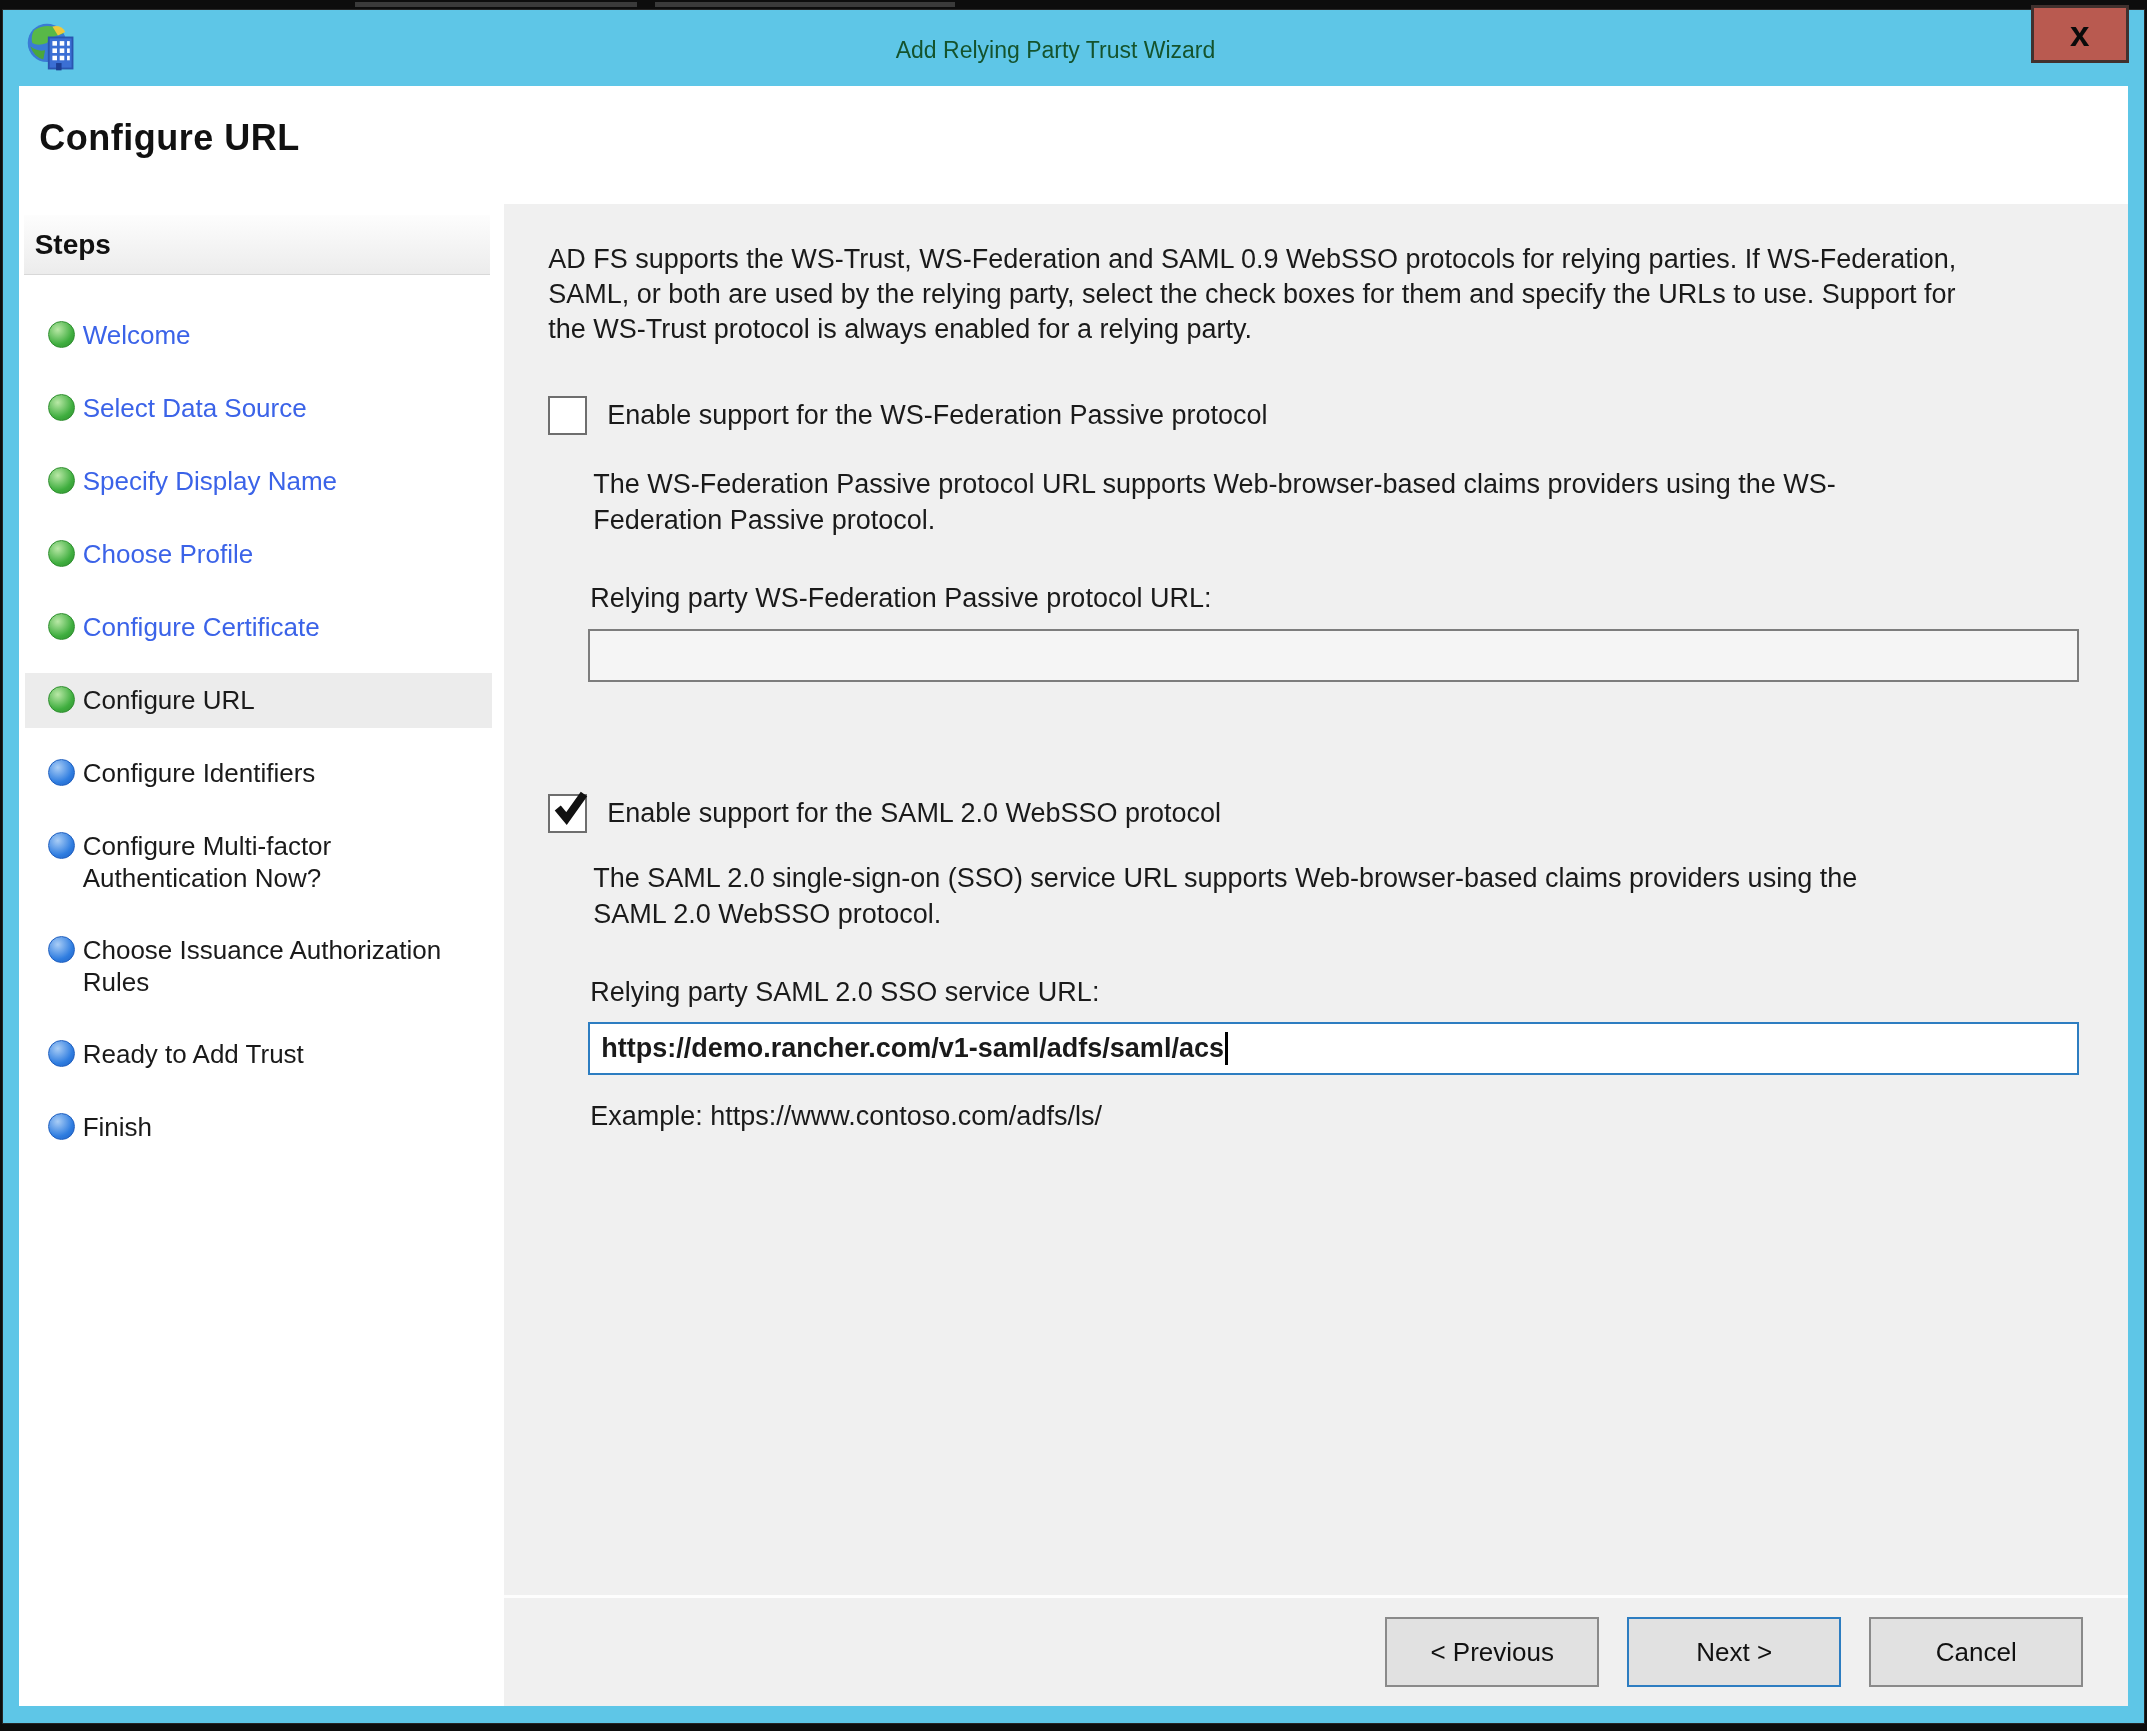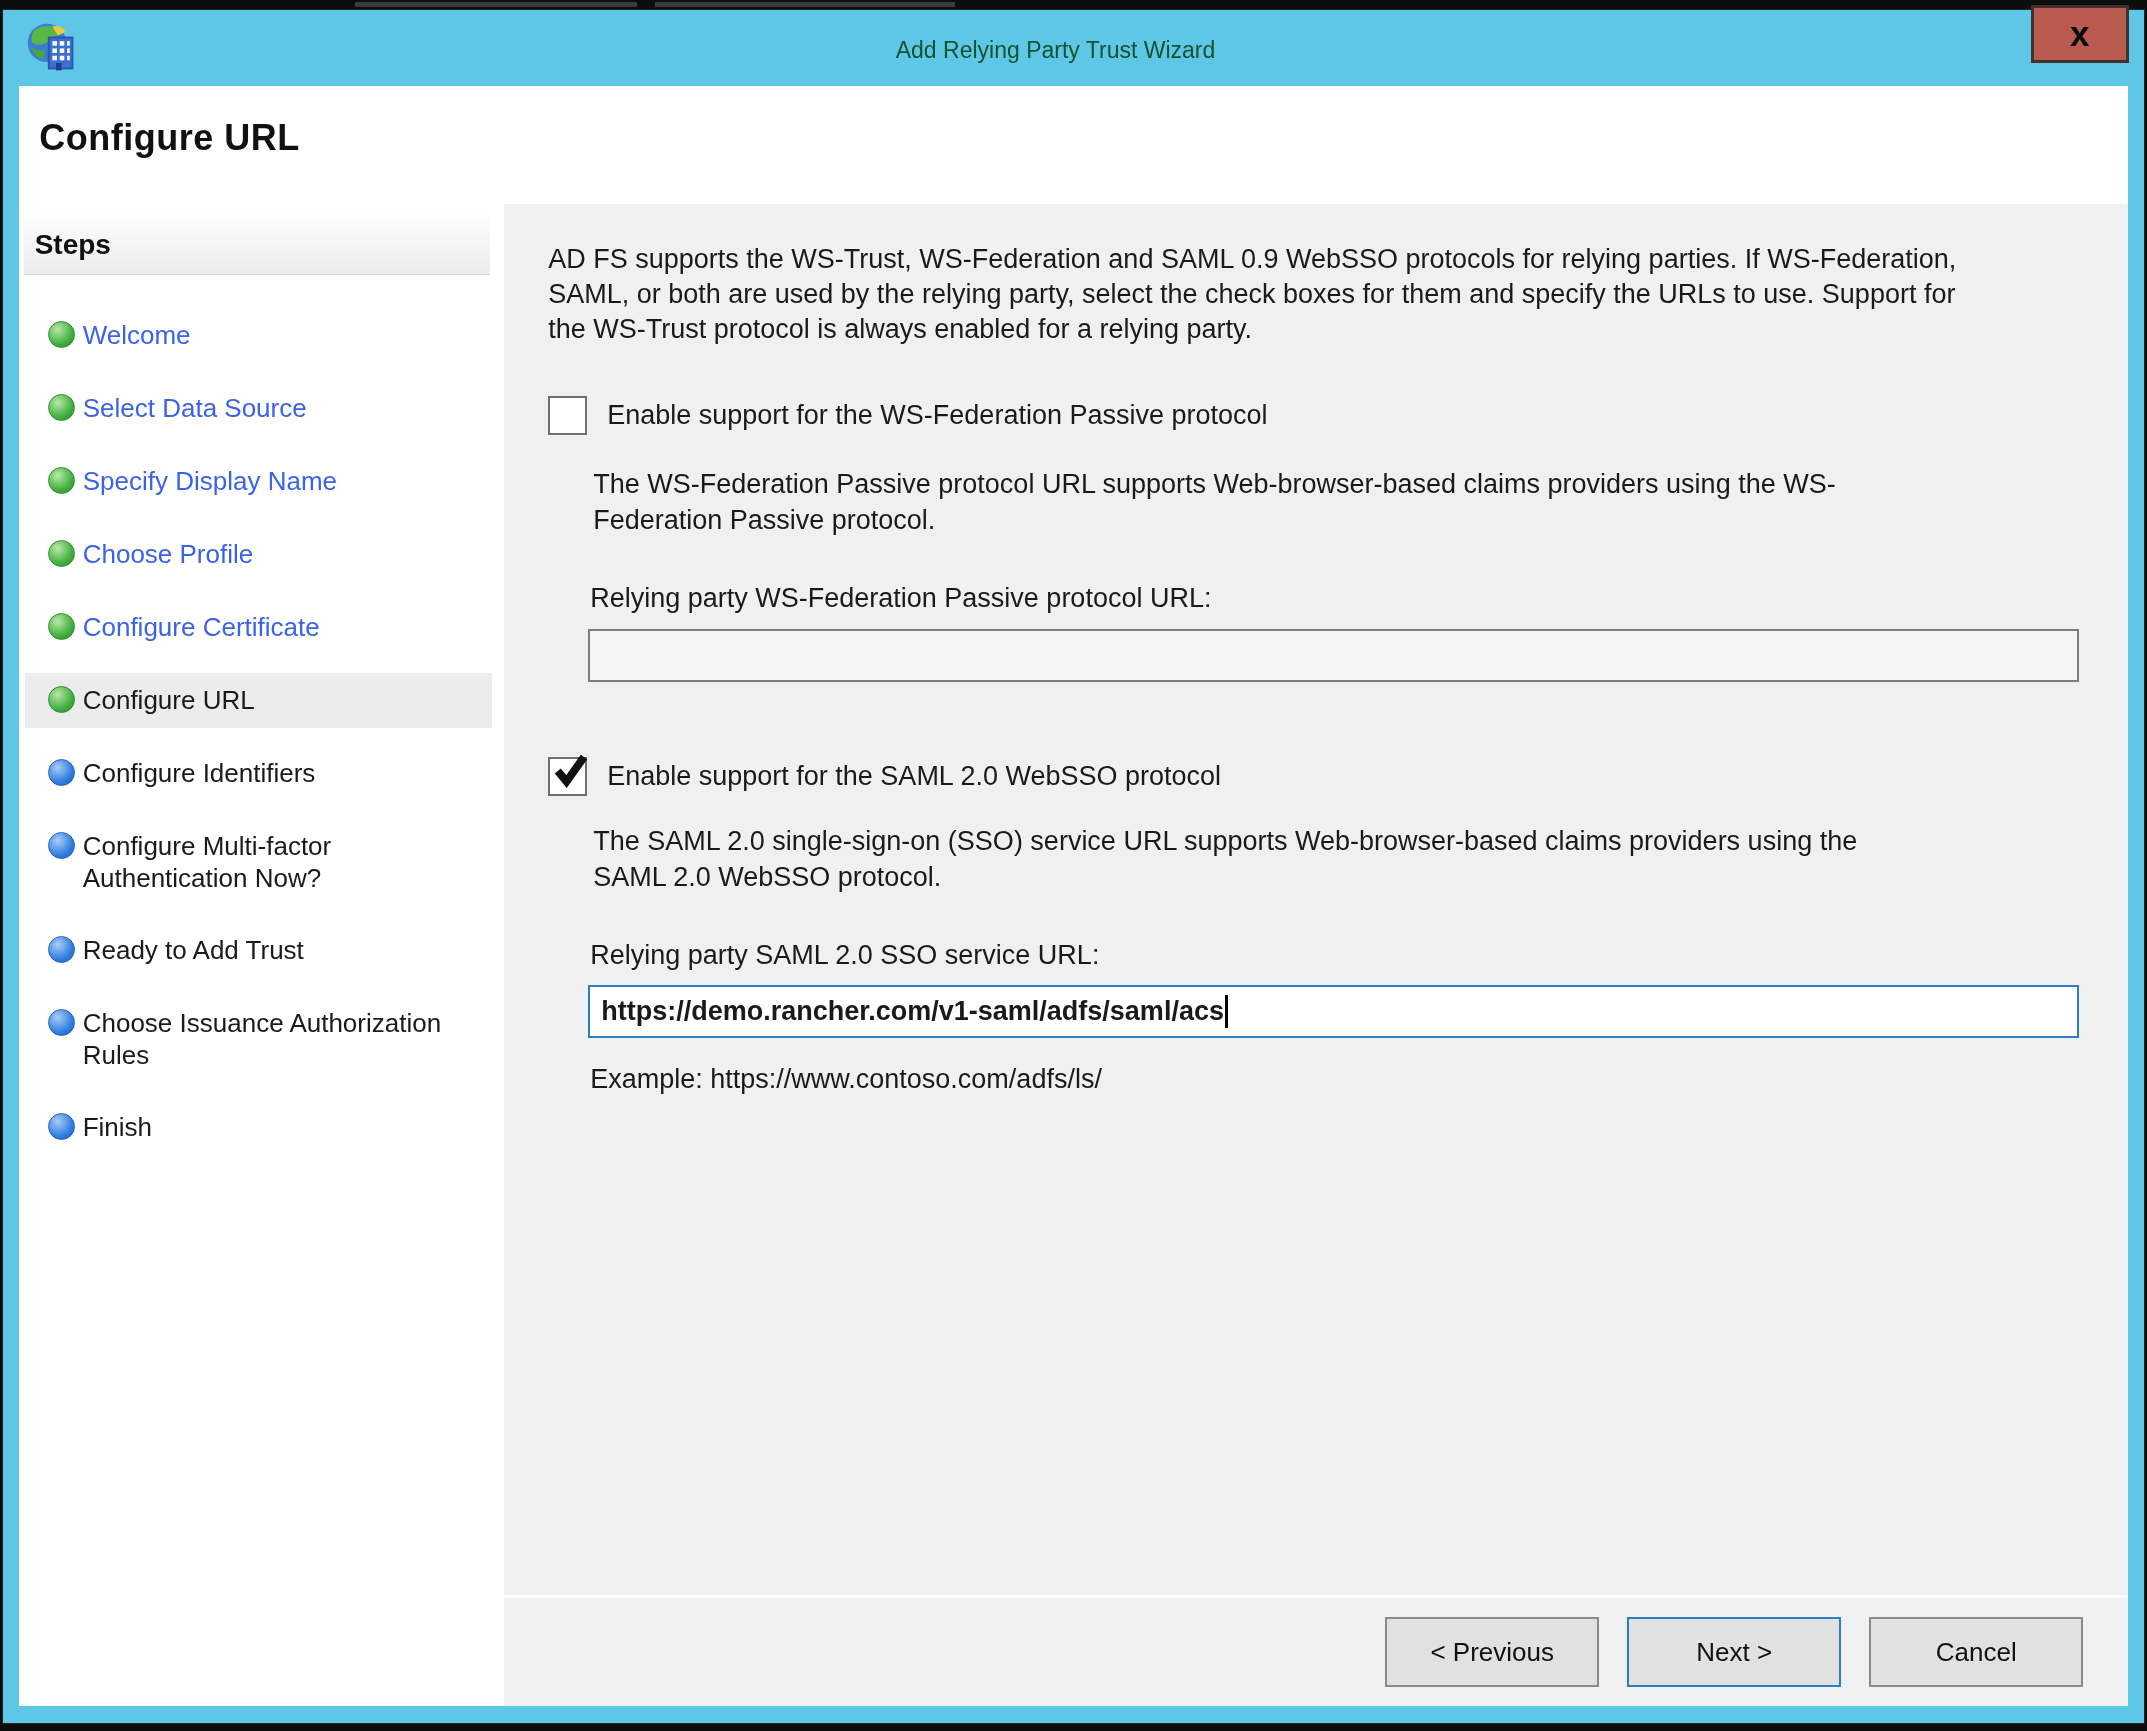--- a/index.html
+++ b/index.html
@@ -159,22 +159,22 @@
         <div class="steps-band">Steps</div>
         <div class="steps-list">
             <div class="step done"><span class="dot green"></span><span class="step-label">Welcome</span></div>
             <div class="step done"><span class="dot green"></span><span class="step-label">Select Data Source</span></div>
             <div class="step done"><span class="dot green"></span><span class="step-label">Specify Display Name</span></div>
             <div class="step done"><span class="dot green"></span><span class="step-label">Choose Profile</span></div>
             <div class="step done"><span class="dot green"></span><span class="step-label">Configure Certificate</span></div>
             <div class="step current"><span class="dot green"></span><span class="step-label">Configure URL</span></div>
             <div class="step upcoming"><span class="dot blue"></span><span class="step-label">Configure Identifiers</span></div>
             <div class="step upcoming"><span class="dot blue"></span><span class="step-label">Configure Multi-factor Authentication Now?</span></div>
+            <div class="step upcoming"><span class="dot blue"></span><span class="step-label">Choose Issuance Authorization Rules</span></div>
             <div class="step upcoming"><span class="dot blue"></span><span class="step-label">Ready to Add Trust</span></div>
-            <div class="step upcoming"><span class="dot blue"></span><span class="step-label">Choose Issuance Authorization Rules</span></div>
             <div class="step upcoming"><span class="dot blue"></span><span class="step-label">Finish</span></div>
           </div>
       </div>
 
       <div class="content">
 
         <p class="intro">AD FS supports the WS-Trust, WS-Federation and SAML 0.9 WebSSO protocols for relying parties.  If WS-Federation, SAML, or both are used by the relying party, select the check boxes for them and specify the URLs to use.  Support for the WS-Trust protocol is always enabled for a relying party.</p>
 
         <div class="check-row">
           <span class="checkbox">
@@ -183,21 +183,21 @@
           <span class="check-label">Enable support for the WS-Federation Passive protocol</span>
         </div>
 
         <p class="section-desc">The WS-Federation Passive protocol URL supports Web-browser-based claims providers using the WS-Federation Passive protocol.</p>
 
         <div class="url-label">Relying party WS-Federation Passive protocol URL:</div>
         <div class="text-input disabled" aria-disabled="true">
           <span></span>
         </div>
 
-        <div class="check-row" style="margin-top:75px;">
+        <div class="check-row" style="margin-top:112px;">
           <span class="checkbox checked">
             <svg class="mark" width="42" height="42" viewBox="0 0 24 24">
               <path d="M5 12 L10 18 L20 4" fill="none" stroke="#111" stroke-width="4.5"></path>
             </svg>
           </span>
           <span class="check-label">Enable support for the SAML 2.0 WebSSO protocol</span>
         </div>
 
         <p class="section-desc" style="margin-top:27px;">The SAML 2.0 single-sign-on (SSO) service URL supports Web-browser-based claims providers using the SAML 2.0 WebSSO protocol.</p>
 

